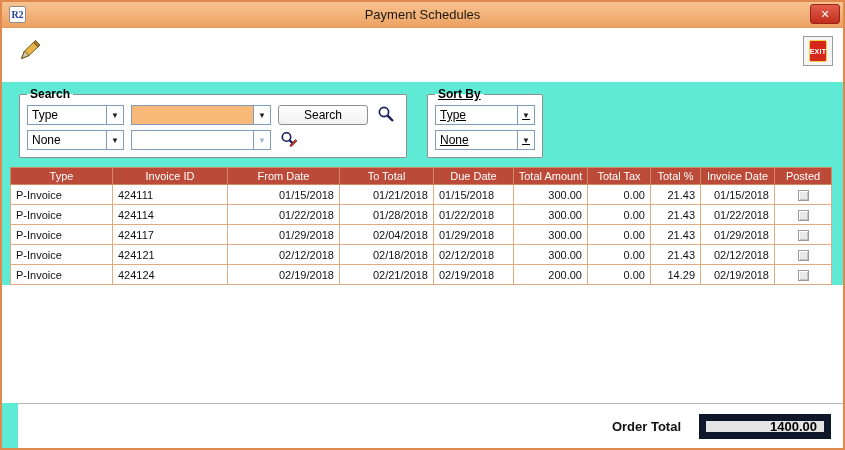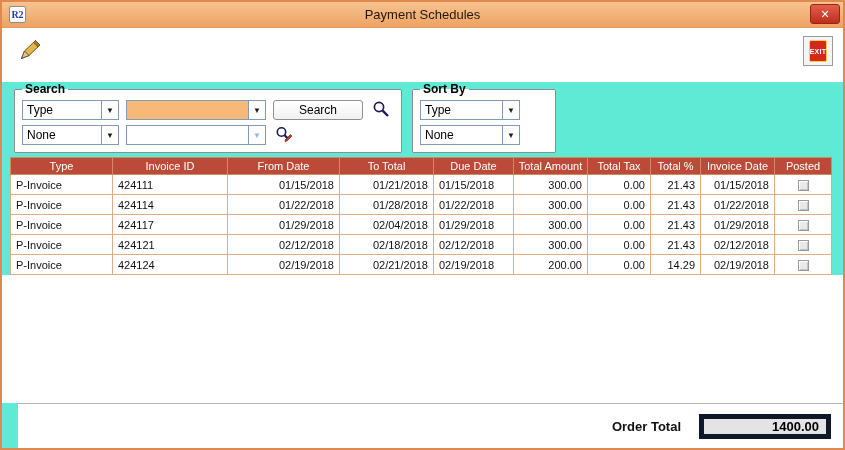--- a/index.html
+++ b/index.html
@@ -59,21 +59,21 @@
     width: 22px; height: 22px;
     background: #d6281a; border: 1px solid #f3d04a; border-radius: 2px;
     color: #fff; font-size: 7px; font-weight: bold; letter-spacing: 0.3px;
     display: flex; align-items: center; justify-content: center;
   }
 
   
   .filters { flex: 0 0 70px; display: flex; align-items: flex-start; padding: 0 12px; gap: 10px; }
   fieldset {
     border: 1px solid #8e8e8e; border-radius: 1px;
-    margin: 0; padding: 4px 7px 7px 7px; background: #fff;
+    margin: 5px; padding: 4px 7px 7px 7px; background: #fff;
   }
   legend { font-size: 12px; font-weight: bold; padding: 0 3px; }
   .search-grid {
     display: grid;
     grid-template-columns: 97px 140px 90px 24px;
     grid-auto-rows: 20px;
     gap: 5px 7px; align-items: center;
   }
   .sort-grid { display: grid; grid-template-columns: 100px; grid-auto-rows: 20px; gap: 5px; }
 
@@ -132,21 +132,21 @@
   
   .footer {
     flex: 0 0 45px;
     border-top: 1px solid #b5b5b5;
     display: flex; align-items: center; justify-content: flex-end;
     gap: 18px; padding-right: 12px; background: #fff; margin-left: 16px;
   }
   .footer .label { font-size: 13px; font-weight: bold; color: #111; }
   .total-field {
     width: 132px; height: 25px;
-    border: 5px solid #0f172a; background: #e4e4e4;
+    border: 7px solid #0f172a; background: #e4e4e4;
     display: flex; align-items: center; justify-content: flex-end;
     padding: 0 7px; font-size: 13px; font-weight: bold; color: #000;
   }
 </style>
 </head>
 <body>
 
 <div class="window">
 
   <div class="titlebar">
@@ -206,21 +206,21 @@
             <svg width="18" height="18" viewBox="0 0 18 18">
               <circle cx="6.5" cy="7" r="4.2" fill="none" stroke="#1a1a5e" stroke-width="1.6"></circle>
               <line x1="9.6" y1="10.2" x2="13" y2="13.6" stroke="#1a1a5e" stroke-width="2.2"></line>
               <path d="M10.5 14.5 L15.5 9.5 L17 11 L12 16 L10 16.5 Z" fill="#c03a2a" stroke="#5e1d14" stroke-width="0.6"></path>
             </svg>
           </span>
         </button>
       </div>
     </fieldset>
 
-    <fieldset style="width:144px;">
+    <fieldset style="width:116px;text-decoration:underline;">
       <legend>Sort By</legend>
       <div class="sort-grid">
         <div class="combo">
           <span class="val">Type</span>
           <span class="arrow">▼</span>
         </div>
         <div class="combo">
           <span class="val">None</span>
           <span class="arrow">▼</span>
         </div>

